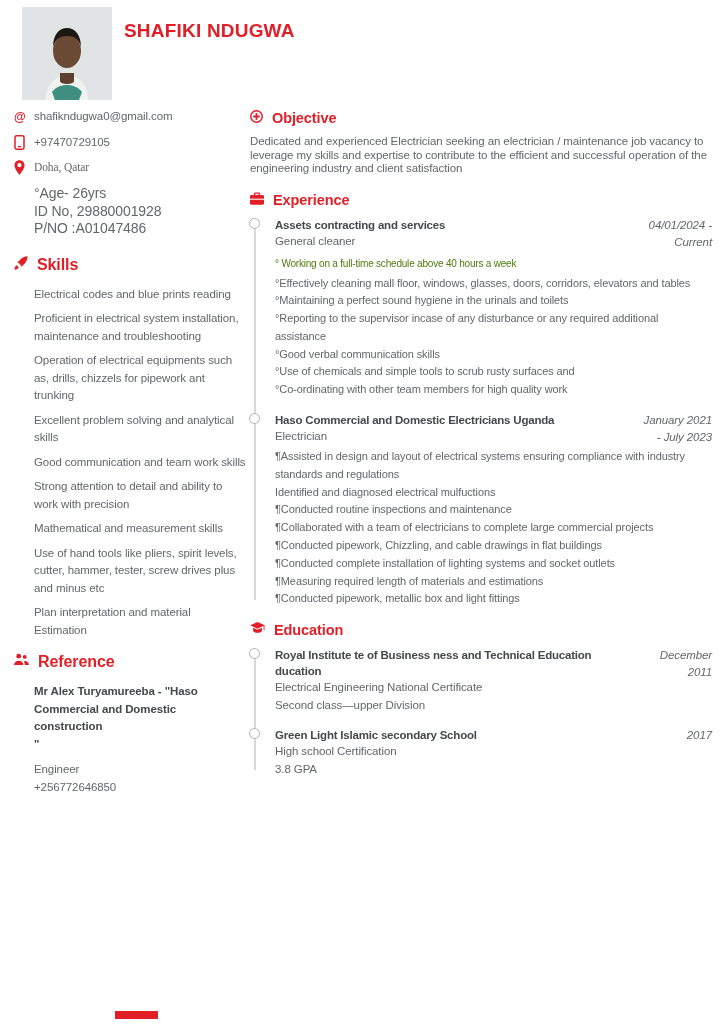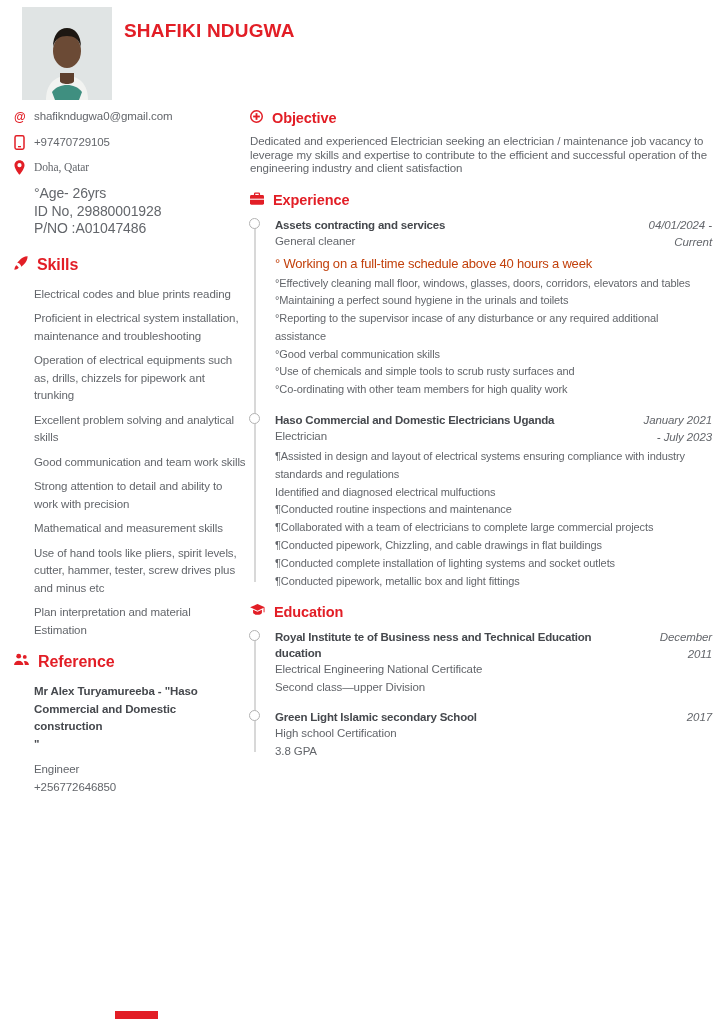--- a/index.html
+++ b/index.html
@@ -34,21 +34,21 @@
   
   .timeline{position:relative;margin-bottom:14px;}
   .timeline::before{content:"";position:absolute;left:4px;top:10px;bottom:8px;width:1.5px;background:#d8d8d8;}
   .entry{position:relative;padding-left:25px;margin-bottom:13px;}
   .entry:last-child{margin-bottom:0;}
   .dot{position:absolute;left:-1px;top:1px;width:9px;height:9px;border:1.5px solid #b3b3b3;border-radius:50%;background:#fff;z-index:1;}
   .e-head{display:flex;justify-content:space-between;}
   .e-title{font-size:11.5px;font-weight:bold;color:#45484d;line-height:16px;max-width:352px;letter-spacing:-0.2px;}
   .e-role{font-size:11.5px;line-height:17px;}
   .e-dates{font-size:11.5px;font-style:italic;text-align:right;min-width:92px;line-height:17px;color:#63666b;}
-  .hl-bullet{font-size:13px;color:#c2410c;line-height:19px;margin-top:3px;letter-spacing:-0.2px;}
+  .hl-bullet{font-size:10px;color:#4d7c0f;line-height:19px;margin-top:3px;letter-spacing:-0.2px;}
   .b-list{margin-top:2px;}
   .b-item{font-size:11px;line-height:17.8px;}
   .edu-line{font-size:11.5px;line-height:17.5px;}
   
   .footer-bar{position:absolute;left:115px;top:1011px;width:43px;height:8px;background:#e21e26;}
   svg{display:block;}
 </style>
 </head>
 <body>
 
@@ -207,20 +207,21 @@
           </div>
         </div>
         <div class="b-list">
 
         <div class="b-item">¶Assisted in design and layout of electrical systems ensuring compliance with industry standards and regulations</div>
             <div class="b-item">Identified and diagnosed electrical mulfuctions</div>
             <div class="b-item">¶Conducted routine inspections and maintenance</div>
             <div class="b-item">¶Collaborated with a team of electricians to complete large commercial projects</div>
             <div class="b-item">¶Conducted pipework, Chizzling, and cable drawings in flat buildings</div>
             <div class="b-item">¶Conducted complete installation of lighting systems and socket outlets</div>
+            <div class="b-item">¶Measuring required length of materials and estimations</div>
             <div class="b-item">¶Conducted pipework, metallic box and light fittings</div>
           </div>
       </div>
     </div>
 
     <div class="sec-h">
       <span class="ico">
         <svg width="15" height="12" viewBox="0 0 16 13">
             <path d="M8 0L0 3.6l8 3.6 8-3.6z" fill="#e21e26"></path>
             <path d="M3.2 6.2v3c0 1.4 2.1 2.5 4.8 2.5s4.8-1.1 4.8-2.5v-3L8 8.4z" fill="#e21e26"></path>

